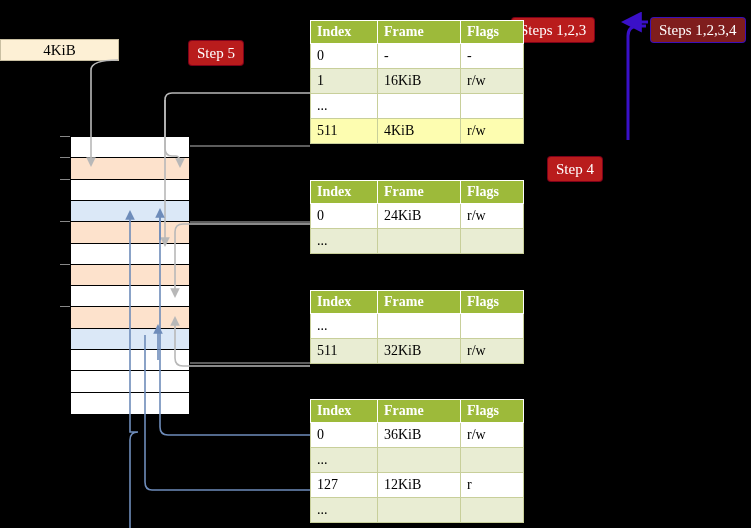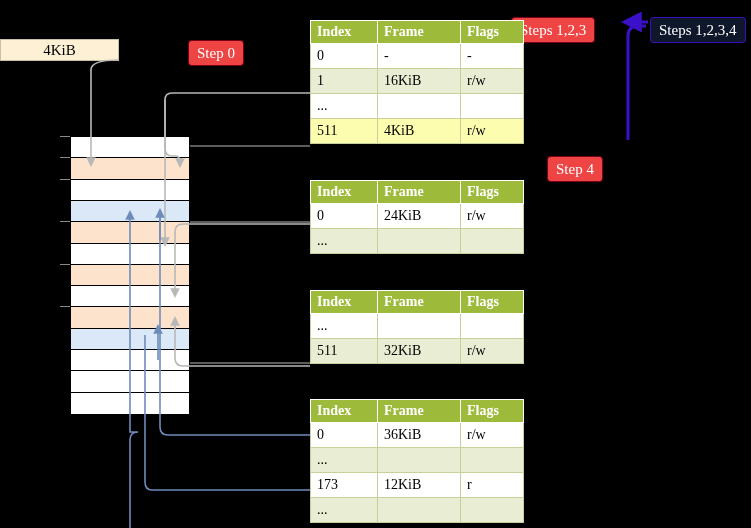--- a/index.html
+++ b/index.html
@@ -27,25 +27,25 @@
     position: absolute;
     color: #ffffff;
     font-size: 15px;
     line-height: 20px;
     padding: 2px 8px;
     border-radius: 3px;
     white-space: nowrap;
     font-family: "Liberation Serif", "DejaVu Serif", serif;
   }
   .badge-red {
-    background: #ef4444;
+    background: #b91c1c;
     box-shadow: 0 0 0 1px #7d0019;
   }
   .badge-blue {
-    background: #0f172a;
+    background: #7f1d1d;
     box-shadow: 0 0 0 1px #3a0fb8;
   }
 
   #badge-step0 { left: 189px; top: 41px; }
   #badge-steps123 { left: 512px; top: 18px; }
   #badge-steps1234 { left: 651px; top: 18px; }
   #badge-step4 { left: 548px; top: 157px; }
 
   
   #box-4kib {
@@ -141,21 +141,21 @@
 </style>
 </head>
 <body>
 
 <div id="stage">
 
   <div id="box-4kib">
     <span>4KiB</span>
   </div>
 
-  <div id="badge-step0" class="badge badge-red">Step 0</div>
+  <div id="badge-step0" class="badge badge-red">Step 5</div>
   <div id="badge-steps123" class="badge badge-red">Steps 1,2,3</div>
   <div id="badge-steps1234" class="badge badge-blue">Steps 1,2,3,4</div>
   <div id="badge-step4" class="badge badge-red">Step 4</div>
 
   <div id="memgrid">
       <div class="memrow mem-white" style="top: 0px; height: 21.3077px;"></div>
       <div class="memrow mem-orange" style="top: 21.3077px; height: 21.3077px;"></div>
       <div class="memrow mem-white" style="top: 42.6154px; height: 21.3077px;"></div>
       <div class="memrow mem-blue" style="top: 63.9231px; height: 21.3077px;"></div>
       <div class="memrow mem-orange" style="top: 85.2308px; height: 21.3077px;"></div>
@@ -255,21 +255,21 @@
           <td class="col-index">0</td>
           <td class="col-frame">36KiB</td>
           <td class="col-flags">r/w</td>
         </tr>
         <tr class="alt">
           <td class="col-index">...</td>
           <td class="col-frame"></td>
           <td class="col-flags"></td>
         </tr>
         <tr class="rw">
-          <td class="col-index">173</td>
+          <td class="col-index">127</td>
           <td class="col-frame">12KiB</td>
           <td class="col-flags">r</td>
         </tr>
         <tr class="alt">
           <td class="col-index">...</td>
           <td class="col-frame"></td>
           <td class="col-flags"></td>
         </tr>
       </tbody>
     </table>

